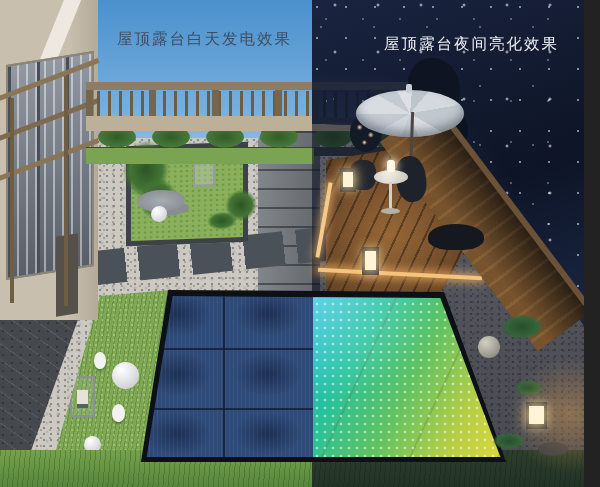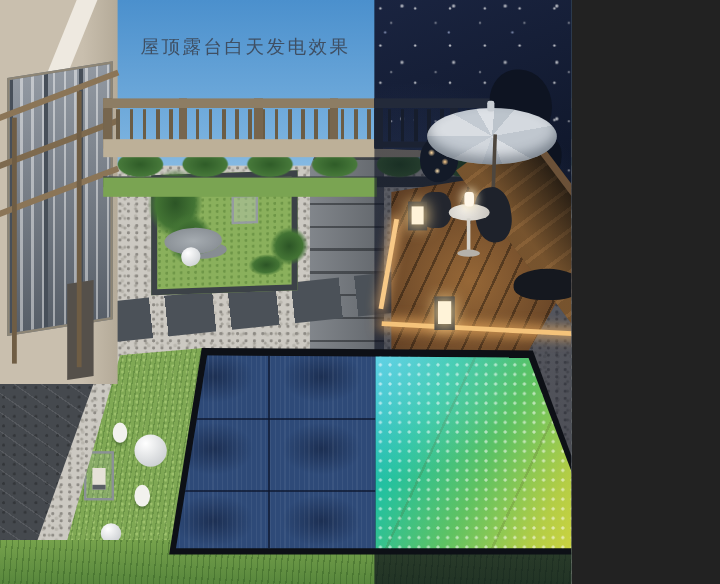--- a/index.html
+++ b/index.html
@@ -1,16 +1,16 @@
 <!DOCTYPE html>
 <html><head>
 <meta charset="utf-8">
 <style>
   html,body{margin:0;padding:0;background:#222;}
-  #stage{position:relative;width:476px;height:487px;overflow:hidden;
+  #stage{position:relative;width:584px;height:487px;overflow:hidden;
          font-family:"DejaVu Sans",sans-serif;background:#9cc4e4;}
   #stage *{position:absolute;box-sizing:border-box;}
 
   
   .day-sky{left:0;top:0;width:600px;height:182px;
     background:linear-gradient(#4b90cd,#7db4e0 70%,#a8cfec);}
 
   
   .ground{left:0;top:138px;width:600px;height:349px;background-color:#ccc9c2;
     background-image:
@@ -325,14 +325,15 @@
     <div class="gplant gp3"></div>
     <div class="gsphere"></div>
     <div class="grocks"></div>
   </div>
   <div class="warmglow"></div>
   <div class="lantern lanC">
       <i></i>
     </div>
 
   <div class="cap cap-day">屋顶露台白天发电效果</div>
+  <div class="cap cap-night">屋顶露台夜间亮化效果</div>
 
 </div>
 
 </body></html>

